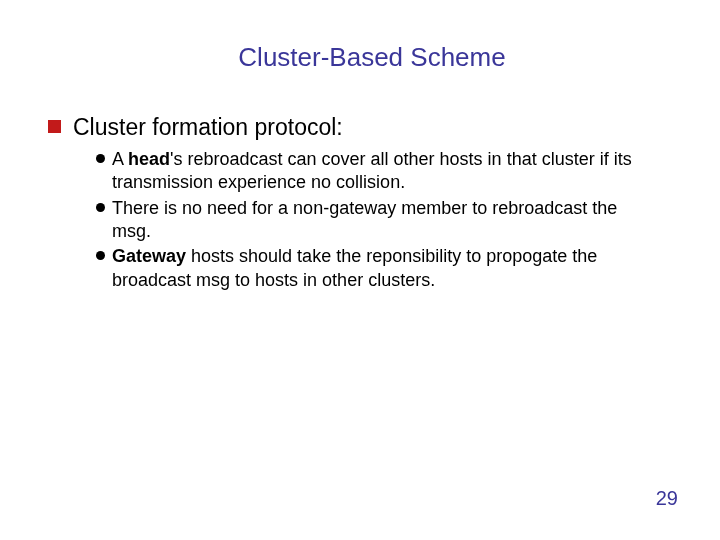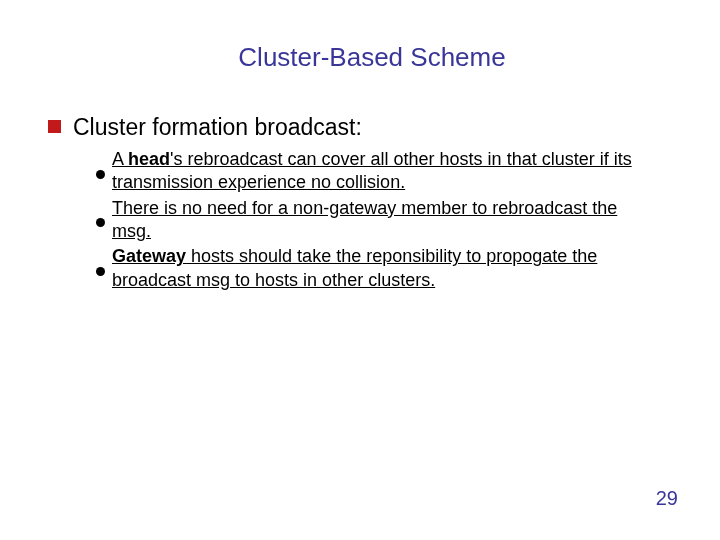--- a/index.html
+++ b/index.html
@@ -31,23 +31,22 @@
     color: #000;
     font-size: 23px;
     line-height: 1.25;
   }
   .level2-list {
     margin-left: 56px;
     margin-right: 20px;
   }
   .level2 {
     display: flex;
-    align-items: center;
+    align-items: flex-start;
     margin-bottom: 2px;
-    text-decoration: underline;
   }
   .dot-bullet {
     width: 9px; height: 9px;
     border-radius: 50%;
     background: #000;
     flex: 0 0 9px;
     margin-top: 6px;
     margin-right: 7px;
   }
   .level2-text {
@@ -66,21 +65,21 @@
 </style>
 </head>
 <body>
 
 <div class="slide">
 
   <h1 class="title">Cluster-Based Scheme</h1>
 
   <div class="level1">
     <span class="square-bullet"></span>
-    <span class="level1-text">Cluster formation broadcast:</span>
+    <span class="level1-text">Cluster formation protocol:</span>
   </div>
 
   <div class="level2-list">
 
     <div class="level2">
       <span class="dot-bullet"></span>
       <span class="level2-text">
         <span>A </span><span class="bold">head</span><span>'s rebroadcast can cover all other hosts in that cluster if its transmission experience no collision.</span>
       </span>
     </div>

